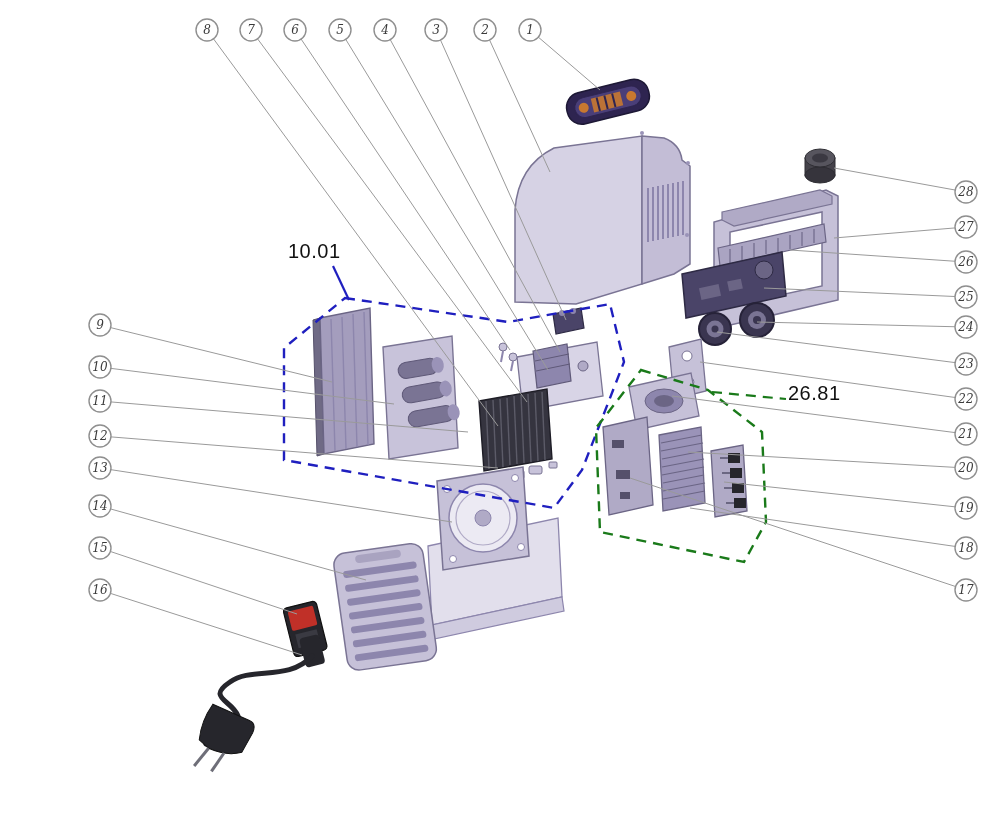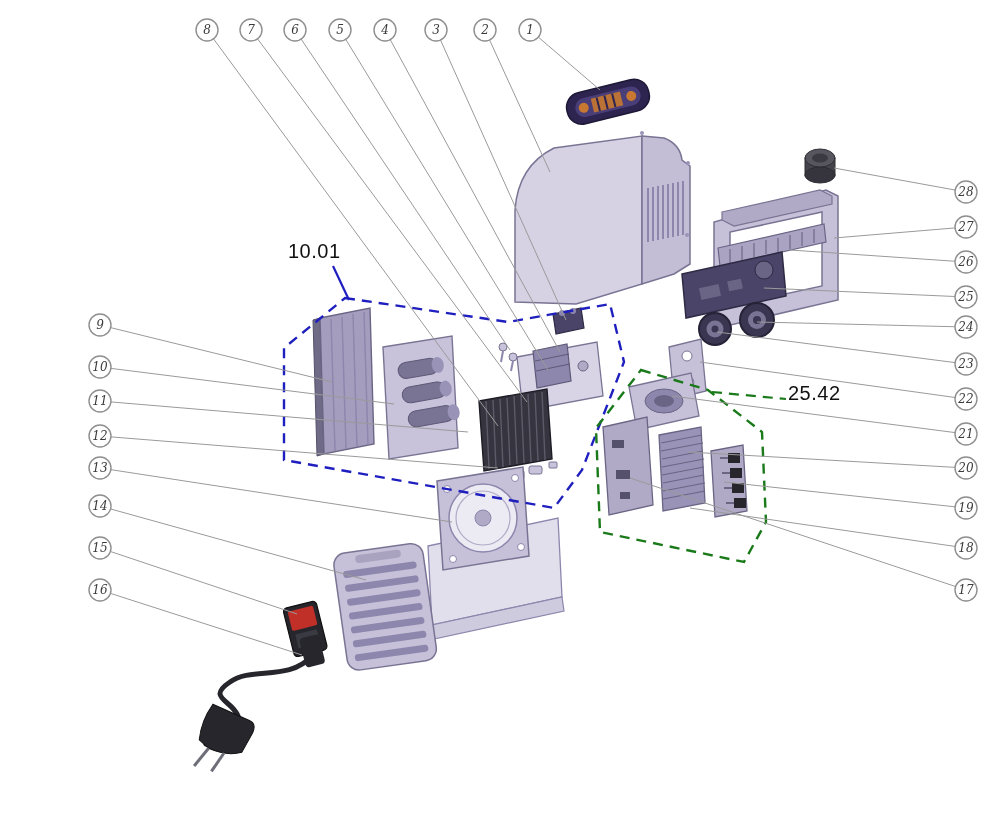--- a/index.html
+++ b/index.html
@@ -392,14 +392,14 @@
           <text x="966" y="231.2" text-anchor="middle" font-size="12" class="balloon-num" fill="#3a3a3a">27</text>
         </g>
         <g>
           <circle cx="966" cy="192" r="11" fill="#ffffff" stroke="#8f8f8f" stroke-width="1.4"></circle>
           <text x="966" y="196.2" text-anchor="middle" font-size="12" class="balloon-num" fill="#3a3a3a">28</text>
         </g>
       </g>
   </svg>
 
   <div class="group-label" id="label-group-0" style="left: 288px; top: 240px;">10.01</div>
-  <div class="group-label" id="label-group-1" style="left: 788px; top: 382px;">25.42</div>
+  <div class="group-label" id="label-group-1" style="left: 788px; top: 382px;">26.81</div>
 </div>
 
 </body></html>

